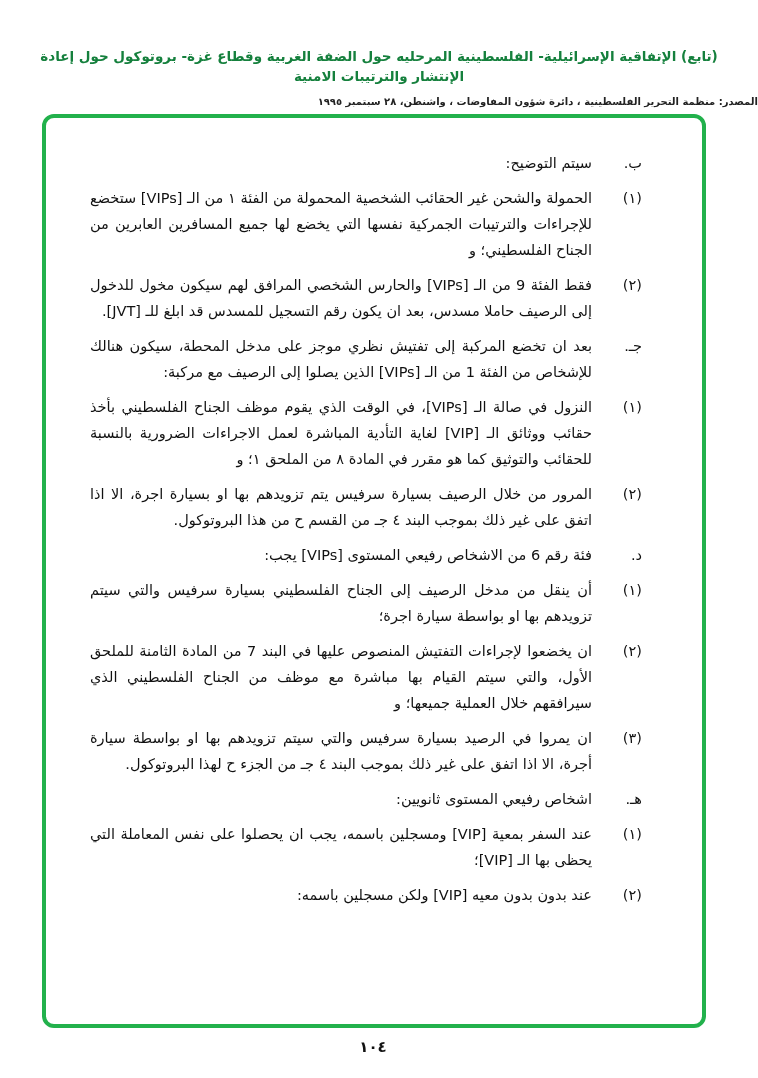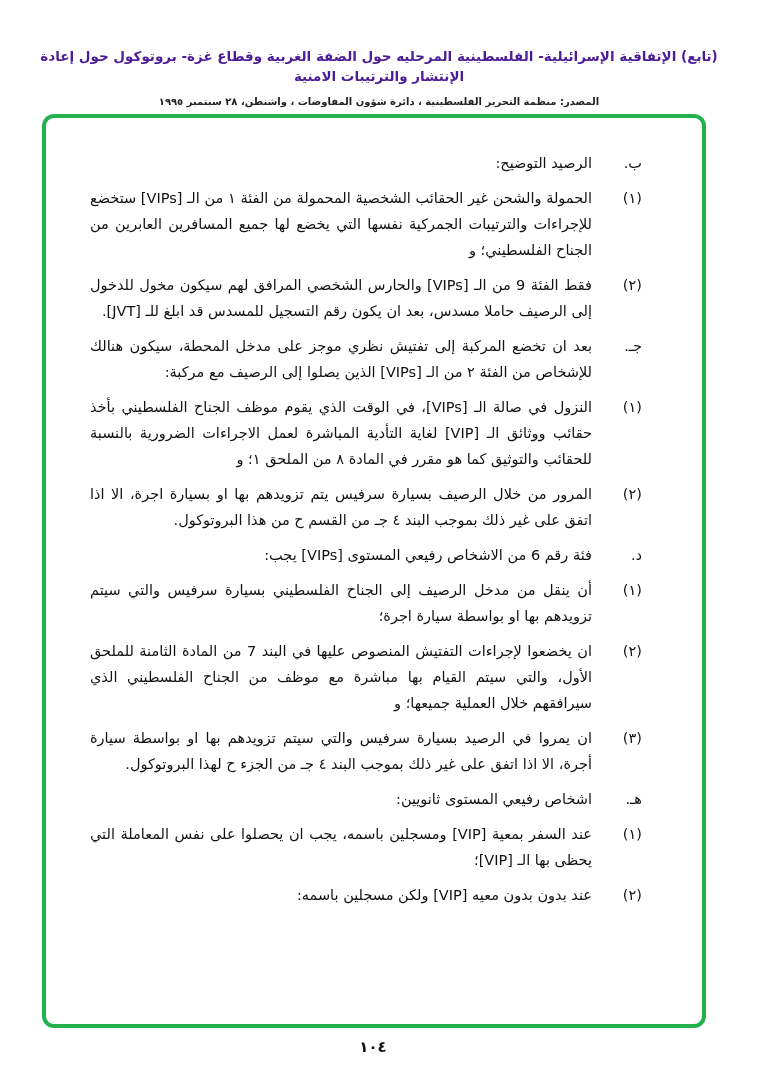--- a/index.html
+++ b/index.html
@@ -13,29 +13,30 @@
     overflow: hidden;
     color: #111111;
   }
   .header {
     text-align: center;
     padding-top: 46px;
   }
   .title {
     font-size: 13.5px;
     font-weight: bold;
-    color: #4c1d95;
+    color: #15803d;
     padding: 0 30px;
     line-height: 1.5;
   }
   .source {
     font-size: 10px;
     font-weight: bold;
     color: #222222;
     margin-top: 9px;
+    text-align: right;
   }
   .frame {
     position: absolute;
     left: 42px;
     top: 114px;
     width: 664px;
     height: 914px;
     border: 4px solid #22b14c;
     border-radius: 12px;
     box-sizing: border-box;
@@ -82,35 +83,35 @@
 <div class="header">
   <div class="title">(تابع) الإتفاقية الإسرائيلية- الفلسطينية المرحليه حول الضفة الغربية وقطاع غزة- بروتوكول حول إعادة الإنتشار والترتيبات الامنية</div>
   <div class="source">المصدر: منظمة التحرير الفلسطينية ، دائرة شؤون المفاوضات ، واشنطن، ٢٨ سبتمبر ١٩٩٥</div>
 </div>
 
 <div class="frame" style="border-color: rgb(34, 177, 76);">
   <div class="content" id="sections">
       <div class="sec">
         <div class="row">
           <div class="marker">ب.</div>
-          <div class="txt">الرصيد التوضيح:</div>
+          <div class="txt">سيتم التوضيح:</div>
         </div>
         <div class="row">
           <div class="marker">(١)</div>
           <div class="txt">الحمولة والشحن غير الحقائب الشخصية المحمولة من الفئة ١ من الـ [VIPs] ستخضع للإجراءات والترتيبات الجمركية نفسها التي يخضع لها جميع المسافرين العابرين من الجناح الفلسطيني؛ و</div>
         </div>
         <div class="row">
           <div class="marker">(٢)</div>
           <div class="txt">فقط الفئة 9 من الـ [VIPs] والحارس الشخصي المرافق لهم سيكون مخول للدخول إلى الرصيف حاملا مسدس، بعد ان يكون رقم التسجيل للمسدس قد ابلغ للـ [JVT].</div>
         </div>
       </div>
       <div class="sec">
         <div class="row">
           <div class="marker">جـ.</div>
-          <div class="txt">بعد ان تخضع المركبة إلى تفتيش نظري موجز على مدخل المحطة، سيكون هنالك للإشخاص من الفئة ٢ من الـ [VIPs] الذين يصلوا إلى الرصيف مع مركبة:</div>
+          <div class="txt">بعد ان تخضع المركبة إلى تفتيش نظري موجز على مدخل المحطة، سيكون هنالك للإشخاص من الفئة 1 من الـ [VIPs] الذين يصلوا إلى الرصيف مع مركبة:</div>
         </div>
         <div class="row">
           <div class="marker">(١)</div>
           <div class="txt">النزول في صالة الـ [VIPs]، في الوقت الذي يقوم موظف الجناح الفلسطيني بأخذ حقائب ووثائق الـ [VIP] لغاية التأدية المباشرة لعمل الاجراءات الضرورية بالنسبة للحقائب والتوثيق كما هو مقرر في المادة ٨ من الملحق ١؛ و</div>
         </div>
         <div class="row">
           <div class="marker">(٢)</div>
           <div class="txt">المرور من خلال الرصيف بسيارة سرفيس يتم تزويدهم بها او بسيارة اجرة، الا اذا اتفق على غير ذلك بموجب البند ٤ جـ من القسم ح من هذا البروتوكول.</div>
         </div>
       </div>

